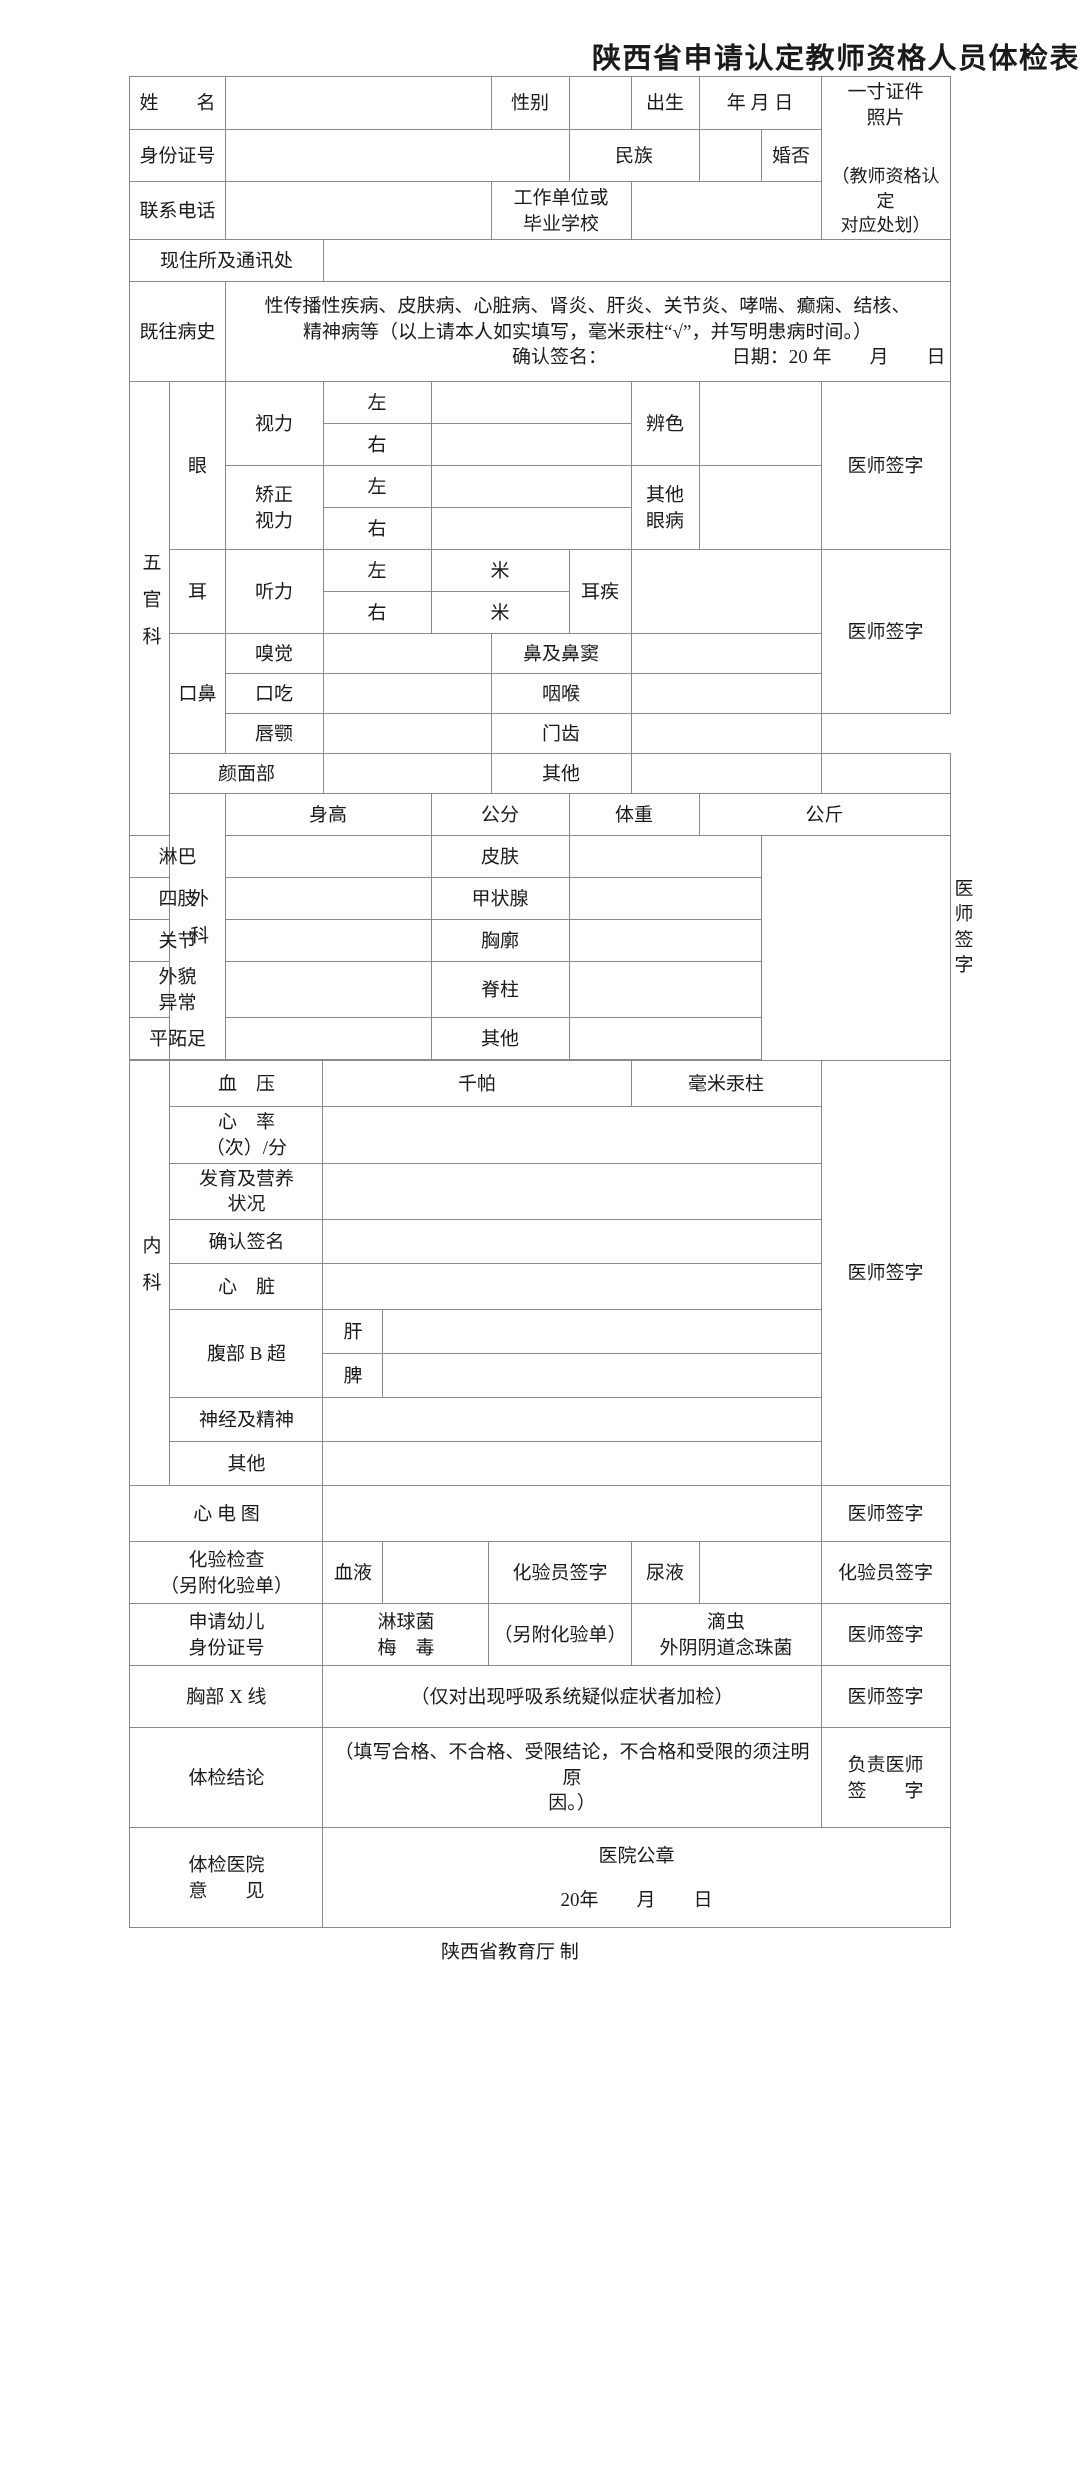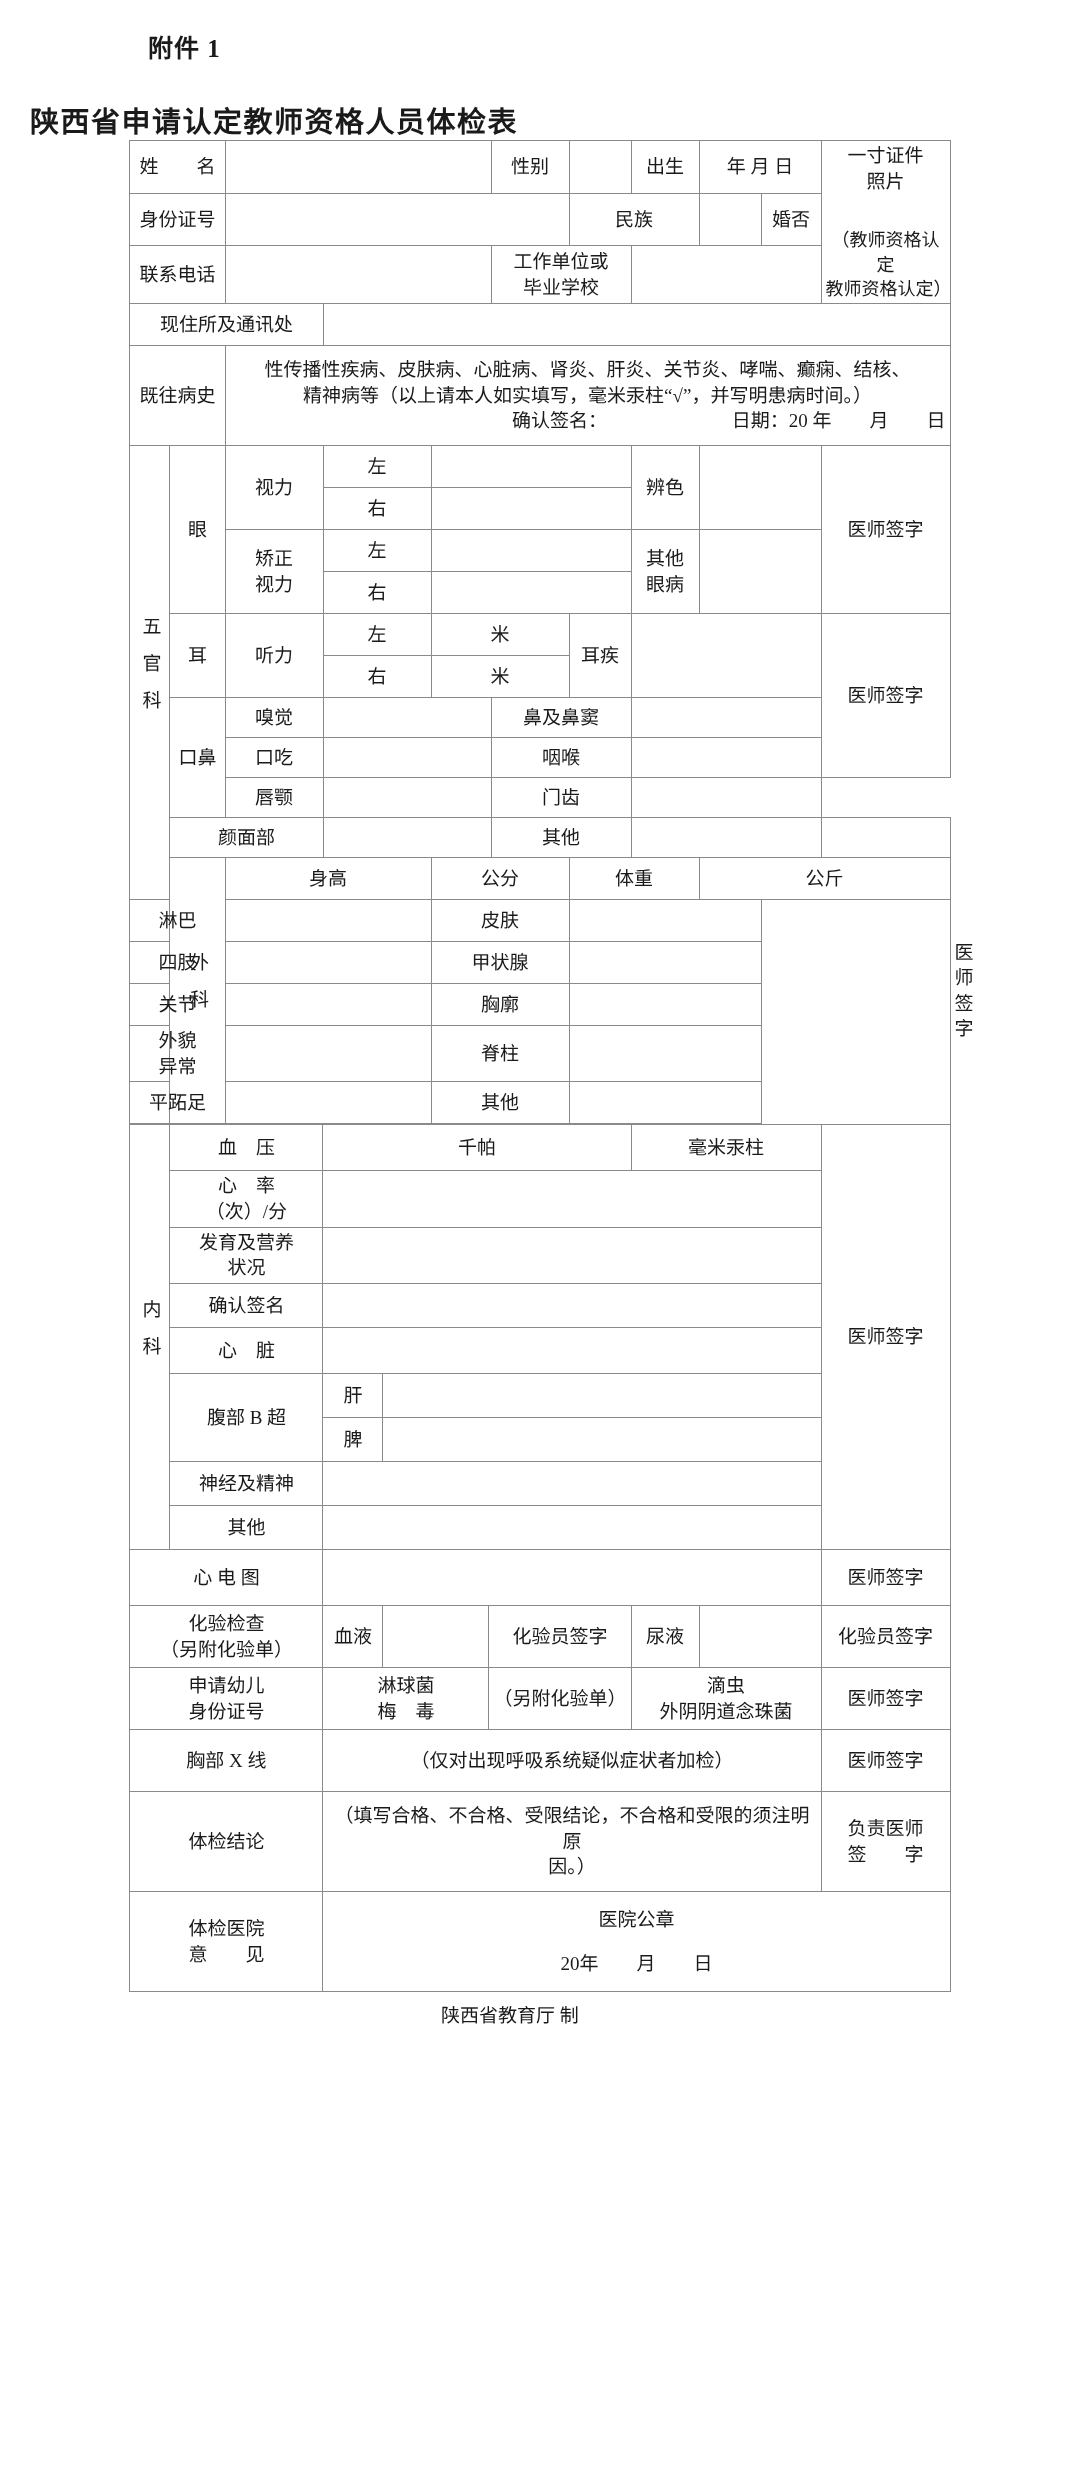--- a/index.html
+++ b/index.html
@@ -16,21 +16,21 @@
     box-sizing:border-box;
     position:relative;
   }
   .attach{
     margin:28px 0 0 148px;
     font-size:25px;
     font-weight:bold;
     letter-spacing:1px;
   }
   .doctitle{
-    text-align:left;
+    text-align:right;
     font-size:29px;
     font-weight:bold;
     margin:34px 0 0 30px;
     letter-spacing:1.5px;
   }
   table.frm{
     border-collapse:collapse;
     table-layout:fixed;
     margin:0 auto;
     width:820px;
@@ -83,21 +83,20 @@
     box-sizing:border-box;
   }
   .tiny{font-size:18px;}
   .two-line{line-height:1.3;}
 </style>
 </head>
 <body>
 
 <div class="page">
 
-  <div class="attach">附件 1</div>
 
   <div class="doctitle">陕西省申请认定教师资格人员体检表</div>
 
   <table class="frm t1">
     <colgroup>
       <col style="width:40px">
         <col style="width:55px">
         <col style="width:98px">
       <col style="width:108px">
         <col style="width:60px">
@@ -115,21 +114,21 @@
       <td colspan="3"></td>
       <td class="lbl">性别</td>
       <td></td>
       <td class="lbl">出生</td>
       <td colspan="2">年  月  日</td>
       <td rowspan="3" class="two-line">
         <div>一寸证件</div>
         <div>照片</div>
         <div style="height:34px"></div>
         <div class="tiny">（教师资格认定</div>
-        <div class="tiny">教师资格认定）</div>
+        <div class="tiny">对应处划）</div>
       </td>
     </tr>
 
     <tr style="height:52px">
       <td colspan="2" class="lbl">身份证号</td>
       <td colspan="4"></td>
       <td colspan="2" class="lbl">民族</td>
       <td></td>
       <td class="lbl">婚否</td>
     </tr>

